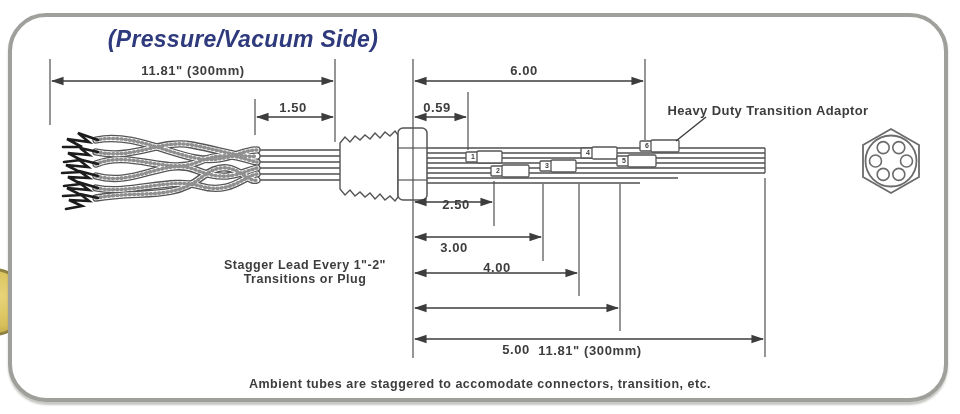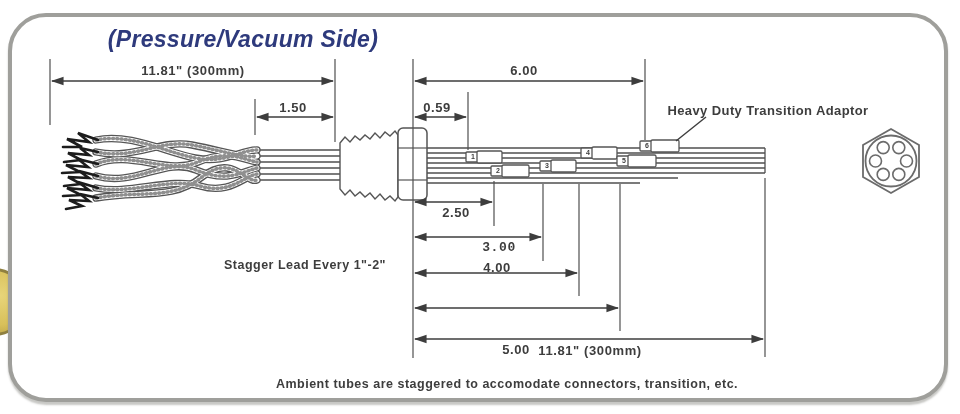--- a/index.html
+++ b/index.html
@@ -171,35 +171,36 @@
     </g>
   </g>
 </svg>
 
   <div class="heading" style="left:243px;top:26px;">(Pressure/Vacuum Side)</div>
 
   <div class="lbl dim" style="left:193px;top:63px;">11.81" (300mm)</div>
   <div class="lbl dim" style="left:293px;top:100px;">1.50</div>
   <div class="lbl dim" style="left:524px;top:63px;">6.00</div>
   <div class="lbl dim" style="left:437px;top:100px;">0.59</div>
-  <div class="lbl dim" style="left:456px;top:205px;">2.50</div>
-  <div class="lbl dim" style="left:499px;top:240px;font-family:Liberation Mono, monospace;">3.00</div>
+  <div class="lbl dim" style="left:456px;top:197px;">2.50</div>
+  <div class="lbl dim" style="left:454px;top:240px;">3.00</div>
   <div class="lbl dim" style="left:497px;top:260px;">4.00</div>
   <div class="lbl dim" style="left:516px;top:311px;margin-top:31px;">5.00</div>
   <div class="lbl dim" style="left:590px;top:343px;">11.81" (300mm)</div>
 
   <div class="note" style="left:756px;top:104px;font-size:13px;line-height:13px;letter-spacing:0.4px;margin-left:12px;">
     <div>Heavy Duty Transition Adaptor</div>
   </div>
 
   <div class="note" style="left:305px;top:258px;font-size:12.5px;line-height:14px;letter-spacing:0.5px;">
     <div>Stagger Lead Every 1"-2"</div>
+    <div>Transitions or Plug</div>
   </div>
 
-  <div class="note" style="left:480px;top:377px;font-size:12.5px;letter-spacing:0.5px;margin-left:27px;">Ambient tubes are staggered to accomodate connectors, transition, etc.</div>
+  <div class="note" style="left:480px;top:377px;font-size:12.5px;letter-spacing:0.5px;">Ambient tubes are staggered to accomodate connectors, transition, etc.</div>
 
   <div class="tagnum" style="left:467px;top:153px;">1</div>
   <div class="tagnum" style="left:492px;top:167px;">2</div>
   <div class="tagnum" style="left:541px;top:162px;">3</div>
   <div class="tagnum" style="left:582px;top:149px;">4</div>
   <div class="tagnum" style="left:618px;top:157px;">5</div>
   <div class="tagnum" style="left:641px;top:142px;">6</div>
 
 </div>
 

